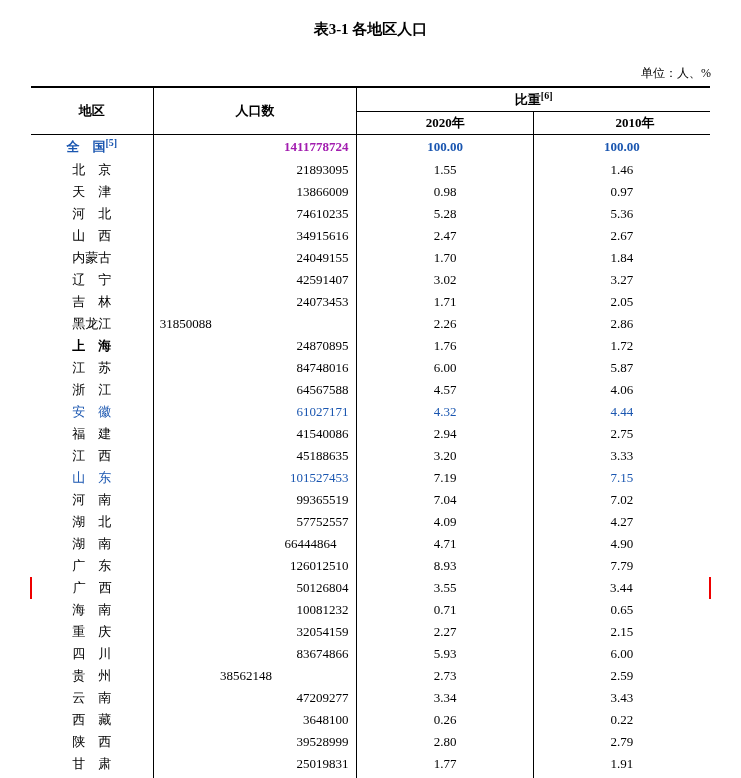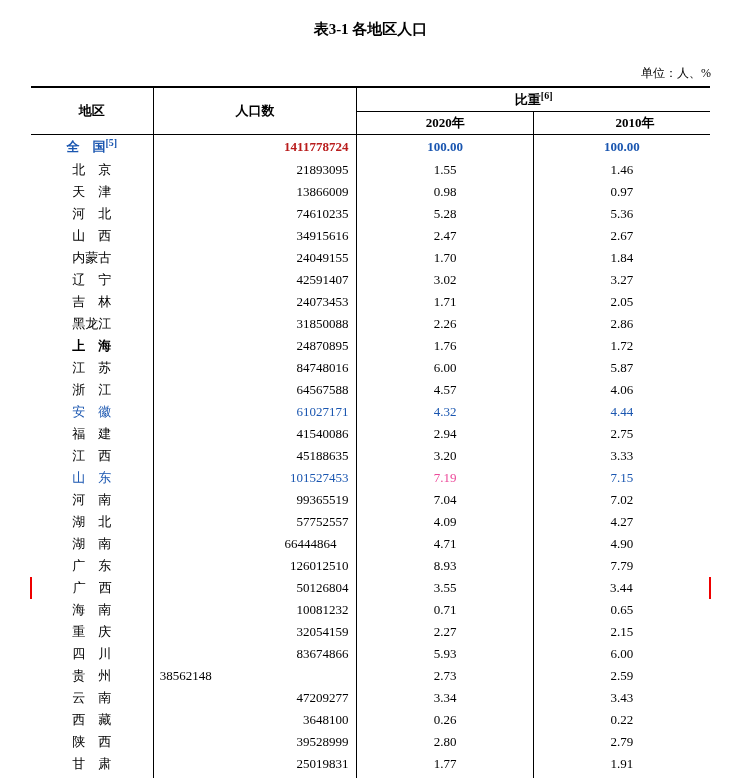--- a/index.html
+++ b/index.html
@@ -71,21 +71,21 @@
       </th>
     </tr>
     <tr class="header-sub">
       <th style="border-right:1px solid #000; width:26%;">2020年</th>
       <th style="width:26%;padding-left:32px;">2010年</th>
     </tr>
   </thead>
   <tbody id="table-body">
   <tr class="data-row">
         <td style="border-right: 1px solid rgb(0, 0, 0); text-align: center; font-weight: bold; color: rgb(26, 86, 176);">全　国<sup>[5]</sup></td>
-        <td style="text-align: right; border-right: 1px solid rgb(0, 0, 0); padding-right: 8px; font-weight: bold; color: #b91c1c;">1411778724</td>
+        <td style="text-align: right; border-right: 1px solid rgb(0, 0, 0); padding-right: 8px; font-weight: bold; color: #a21caf;">1411778724</td>
         <td style="text-align: center; border-right: 1px solid rgb(0, 0, 0); font-weight: bold; color: rgb(26, 86, 176);">100.00</td>
         <td style="text-align: center; font-weight: bold; color: rgb(26, 86, 176);">100.00</td>
       </tr>
       <tr class="data-row">
         <td style="border-right: 1px solid rgb(0, 0, 0); text-align: center;">北　京</td>
         <td style="text-align: right; border-right: 1px solid rgb(0, 0, 0); padding-right: 8px;">21893095</td>
         <td style="text-align: center; border-right: 1px solid rgb(0, 0, 0);">1.55</td>
         <td style="text-align: center;">1.46</td>
       </tr>
       <tr class="data-row">
@@ -119,21 +119,21 @@
         <td style="text-align: center;">3.27</td>
       </tr>
       <tr class="data-row">
         <td style="border-right: 1px solid rgb(0, 0, 0); text-align: center;">吉　林</td>
         <td style="text-align: right; border-right: 1px solid rgb(0, 0, 0); padding-right: 8px;">24073453</td>
         <td style="text-align: center; border-right: 1px solid rgb(0, 0, 0);">1.71</td>
         <td style="text-align: center;">2.05</td>
       </tr>
       <tr class="data-row">
         <td style="border-right: 1px solid rgb(0, 0, 0); text-align: center;">黑龙江</td>
-        <td style="text-align: right; border-right: 1px solid rgb(0, 0, 0); padding-right: 8px;">31850088</td>
+        <td style="text-align: left; border-right: 1px solid rgb(0, 0, 0); padding-right: 8px;">31850088</td>
         <td style="text-align: center; border-right: 1px solid rgb(0, 0, 0);">2.26</td>
         <td style="text-align: center;">2.86</td>
       </tr>
       <tr class="data-row">
         <td style="border-right: 1px solid rgb(0, 0, 0); text-align: center; font-weight: bold;">上　海</td>
         <td style="text-align: right; border-right: 1px solid rgb(0, 0, 0); padding-right: 8px;">24870895</td>
         <td style="text-align: center; border-right: 1px solid rgb(0, 0, 0);">1.76</td>
         <td style="text-align: center;">1.72</td>
       </tr>
       <tr class="data-row">
@@ -162,21 +162,21 @@
       </tr>
       <tr class="data-row">
         <td style="border-right: 1px solid rgb(0, 0, 0); text-align: center;">江　西</td>
         <td style="text-align: right; border-right: 1px solid rgb(0, 0, 0); padding-right: 8px;">45188635</td>
         <td style="text-align: center; border-right: 1px solid rgb(0, 0, 0);">3.20</td>
         <td style="text-align: center;">3.33</td>
       </tr>
       <tr class="data-row">
         <td style="border-right: 1px solid rgb(0, 0, 0); text-align: center; color: rgb(26, 86, 176);">山　东</td>
         <td style="text-align: right; border-right: 1px solid rgb(0, 0, 0); padding-right: 8px; color: rgb(26, 86, 176);">101527453</td>
-        <td style="text-align: center; border-right: 1px solid rgb(0, 0, 0); color: #ec4899;">7.19</td>
+        <td style="text-align: center; border-right: 1px solid rgb(0, 0, 0); color: #000000;">7.19</td>
         <td style="text-align: center; color: rgb(26, 86, 176);">7.15</td>
       </tr>
       <tr class="data-row">
         <td style="border-right: 1px solid rgb(0, 0, 0); text-align: center;">河　南</td>
         <td style="text-align: right; border-right: 1px solid rgb(0, 0, 0); padding-right: 8px;">99365519</td>
         <td style="text-align: center; border-right: 1px solid rgb(0, 0, 0);">7.04</td>
         <td style="text-align: center;">7.02</td>
       </tr>
       <tr class="data-row">
         <td style="border-right: 1px solid rgb(0, 0, 0); text-align: center;">湖　北</td>
@@ -215,21 +215,21 @@
         <td style="text-align: center;">2.15</td>
       </tr>
       <tr class="data-row">
         <td style="border-right: 1px solid rgb(0, 0, 0); text-align: center;">四　川</td>
         <td style="text-align: right; border-right: 1px solid rgb(0, 0, 0); padding-right: 8px;">83674866</td>
         <td style="text-align: center; border-right: 1px solid rgb(0, 0, 0);">5.93</td>
         <td style="text-align: center;">6.00</td>
       </tr>
       <tr class="data-row">
         <td style="border-right: 1px solid rgb(0, 0, 0); text-align: center;">贵　州</td>
-        <td style="text-align: left; border-right: 1px solid rgb(0, 0, 0); padding-right: 24px; margin-top: 44px;">38562148</td>
+        <td style="text-align: center; border-right: 1px solid rgb(0, 0, 0); padding-right: 24px; margin-top: 44px;">38562148</td>
         <td style="text-align: center; border-right: 1px solid rgb(0, 0, 0);">2.73</td>
         <td style="text-align: center;">2.59</td>
       </tr>
       <tr class="data-row">
         <td style="border-right: 1px solid rgb(0, 0, 0); text-align: center;">云　南</td>
         <td style="text-align: right; border-right: 1px solid rgb(0, 0, 0); padding-right: 8px;">47209277</td>
         <td style="text-align: center; border-right: 1px solid rgb(0, 0, 0);">3.34</td>
         <td style="text-align: center;">3.43</td>
       </tr>
       <tr class="data-row">

